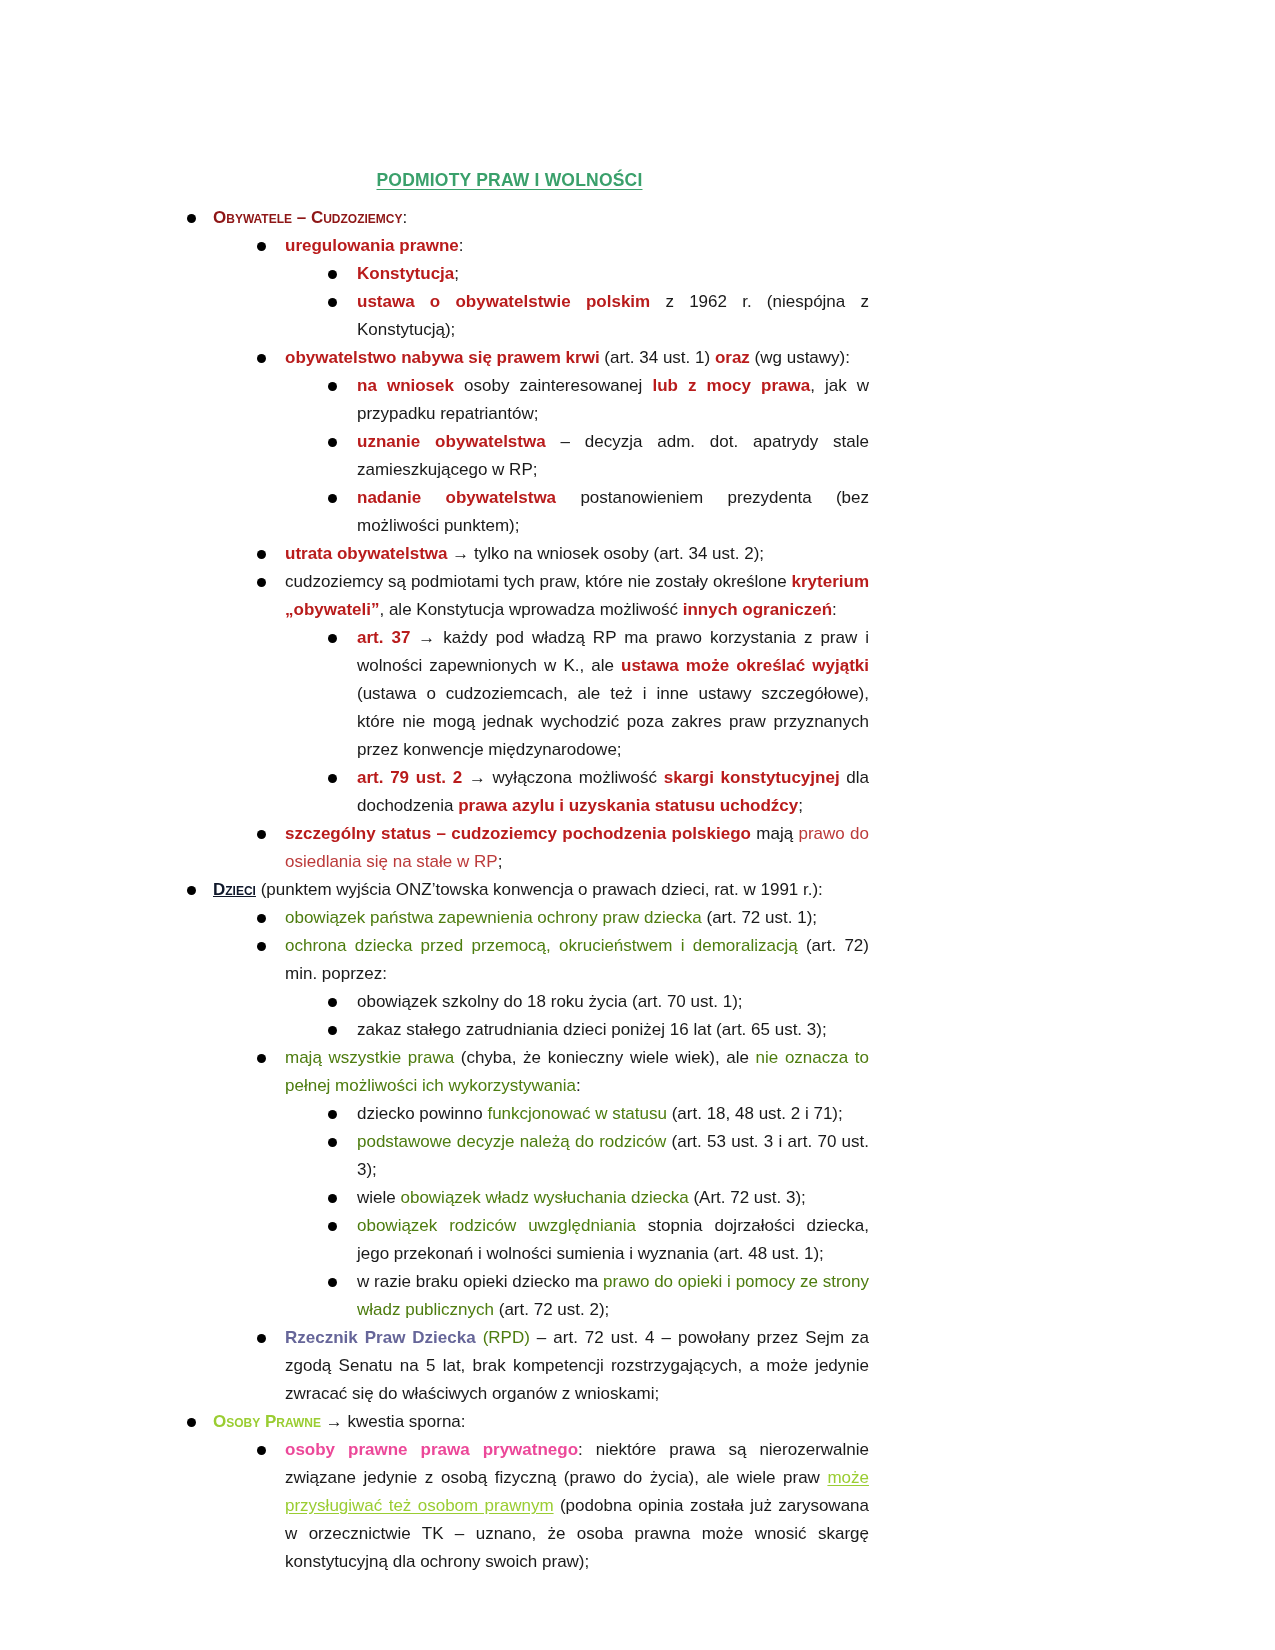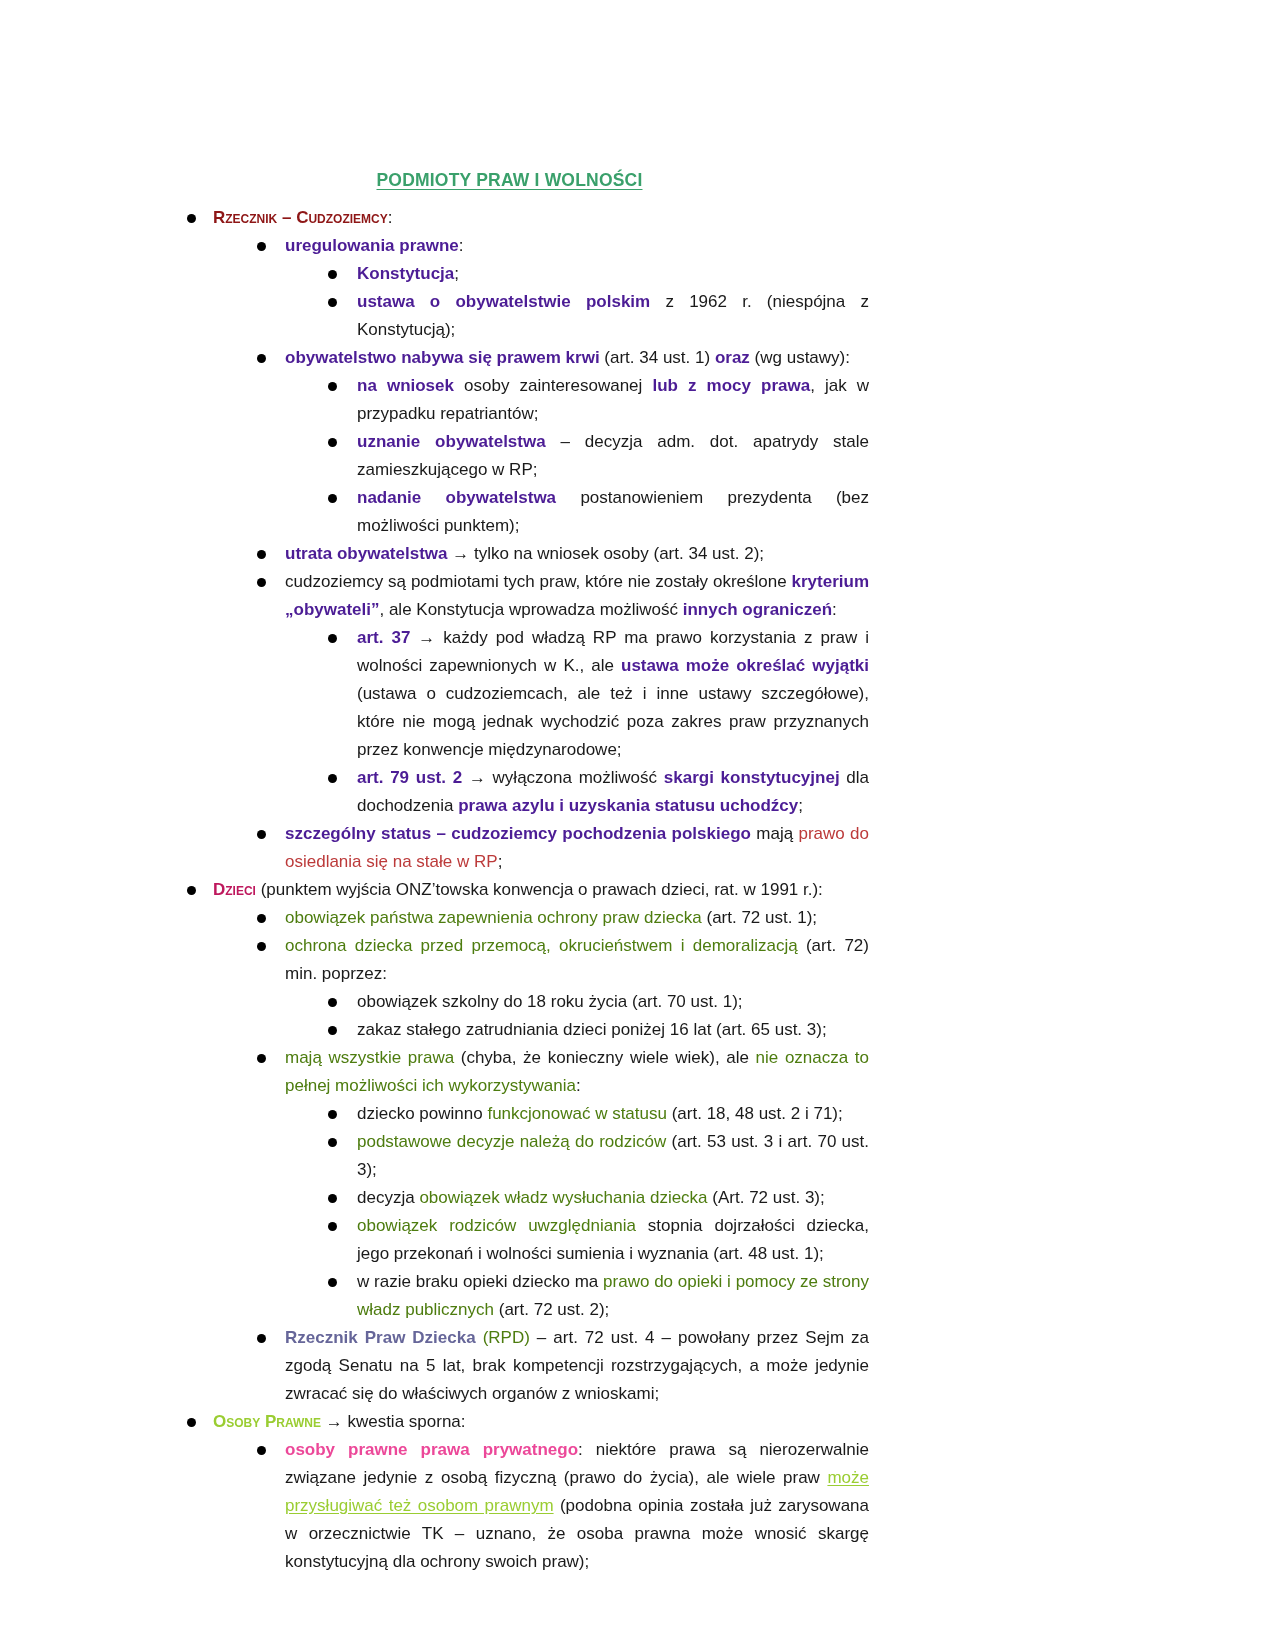--- a/index.html
+++ b/index.html
@@ -42,57 +42,57 @@
     background:#000;
   }
   .lvl1{padding-left:213px;}
   .lvl1 .bullet{left:187px;}
   .lvl2{padding-left:285px;}
   .lvl2 .bullet{left:257px;}
   .lvl3{padding-left:357px;}
   .lvl3 .bullet{left:328px;}
 
   .s-black{color:#1a1a1a;}
-  .s-dark_red{color:#4c1d95;font-weight:700;}
+  .s-dark_red{color:#b91c1c;font-weight:700;}
   .s-red{color:#bc3a3a;}
   .s-purple{color:#4d7c0f;}
   .s-purple_bold{color:#666699;font-weight:700;}
   .s-sc_dark_red{color:#8e1616;font-weight:700;font-variant:small-caps;}
-  .s-sc_purple{color:#be185d;font-weight:700;font-variant:small-caps;}
+  .s-sc_purple{color:#0f172a;font-weight:700;font-variant:small-caps;text-decoration:underline;}
   .s-sc_light_green{color:#9acd32;font-weight:700;font-variant:small-caps;}
   .s-light_green_bold{color:#ec4899;font-weight:700;}
   .s-light_green_underline{color:#9acd32;text-decoration:underline;text-underline-offset:2px;}
 </style>
 </head>
 <body>
 
 <div class="page">
   <h1 class="doc-title">PODMIOTY PRAW I WOLNOŚCI</h1>
   <div id="doc-list">
-      <div class="li lvl1"><span class="bullet"></span><span class="run s-sc_dark_red">Rzecznik – Cudzoziemcy</span><span class="run s-black">:</span></div>
+      <div class="li lvl1"><span class="bullet"></span><span class="run s-sc_dark_red">Obywatele – Cudzoziemcy</span><span class="run s-black">:</span></div>
       <div class="li lvl2"><span class="bullet"></span><span class="run s-dark_red">uregulowania prawne</span><span class="run s-black">:</span></div>
       <div class="li lvl3"><span class="bullet"></span><span class="run s-dark_red">Konstytucja</span><span class="run s-black">;</span></div>
       <div class="li lvl3"><span class="bullet"></span><span class="run s-dark_red">ustawa o obywatelstwie polskim</span><span class="run s-black"> z 1962 r. (niespójna z Konstytucją);</span></div>
       <div class="li lvl2"><span class="bullet"></span><span class="run s-dark_red">obywatelstwo nabywa się prawem krwi</span><span class="run s-black"> (art. 34 ust. 1) </span><span class="run s-dark_red">oraz</span><span class="run s-black"> (wg ustawy):</span></div>
       <div class="li lvl3"><span class="bullet"></span><span class="run s-dark_red">na wniosek</span><span class="run s-black"> osoby zainteresowanej </span><span class="run s-dark_red">lub z mocy prawa</span><span class="run s-black">, jak w przypadku repatriantów;</span></div>
       <div class="li lvl3"><span class="bullet"></span><span class="run s-dark_red">uznanie obywatelstwa</span><span class="run s-black"> – decyzja adm. dot. apatrydy stale zamieszkującego w RP;</span></div>
       <div class="li lvl3"><span class="bullet"></span><span class="run s-dark_red">nadanie obywatelstwa</span><span class="run s-black"> postanowieniem prezydenta (bez możliwości punktem);</span></div>
       <div class="li lvl2"><span class="bullet"></span><span class="run s-dark_red">utrata obywatelstwa</span><span class="run s-black"> → tylko na wniosek osoby (art. 34 ust. 2);</span></div>
       <div class="li lvl2"><span class="bullet"></span><span class="run s-black">cudzoziemcy są podmiotami tych praw, które nie zostały określone </span><span class="run s-dark_red">kryterium „obywateli”</span><span class="run s-black">, ale Konstytucja wprowadza możliwość </span><span class="run s-dark_red">innych ograniczeń</span><span class="run s-black">:</span></div>
       <div class="li lvl3"><span class="bullet"></span><span class="run s-dark_red">art. 37</span><span class="run s-black"> → każdy pod władzą RP ma prawo korzystania z praw i wolności zapewnionych w K., ale </span><span class="run s-dark_red">ustawa może określać wyjątki</span><span class="run s-black"> (ustawa o cudzoziemcach, ale też i inne ustawy szczegółowe), które nie mogą jednak wychodzić poza zakres praw przyznanych przez konwencje międzynarodowe;</span></div>
       <div class="li lvl3"><span class="bullet"></span><span class="run s-dark_red">art. 79 ust. 2</span><span class="run s-black"> → wyłączona możliwość </span><span class="run s-dark_red">skargi konstytucyjnej</span><span class="run s-black"> dla dochodzenia </span><span class="run s-dark_red">prawa azylu i uzyskania statusu uchodźcy</span><span class="run s-black">;</span></div>
       <div class="li lvl2"><span class="bullet"></span><span class="run s-dark_red">szczególny status – cudzoziemcy pochodzenia polskiego</span><span class="run s-black"> mają </span><span class="run s-red">prawo do osiedlania się na stałe w RP</span><span class="run s-black">;</span></div>
       <div class="li lvl1"><span class="bullet"></span><span class="run s-sc_purple">Dzieci</span><span class="run s-black"> (punktem wyjścia ONZ’towska konwencja o prawach dzieci, rat. w 1991 r.):</span></div>
       <div class="li lvl2"><span class="bullet"></span><span class="run s-purple">obowiązek państwa zapewnienia ochrony praw dziecka</span><span class="run s-black"> (art. 72 ust. 1);</span></div>
       <div class="li lvl2"><span class="bullet"></span><span class="run s-purple">ochrona dziecka przed przemocą, okrucieństwem i demoralizacją</span><span class="run s-black"> (art. 72) min. poprzez:</span></div>
       <div class="li lvl3"><span class="bullet"></span><span class="run s-black">obowiązek szkolny do 18 roku życia (art. 70 ust. 1);</span></div>
       <div class="li lvl3"><span class="bullet"></span><span class="run s-black">zakaz stałego zatrudniania dzieci poniżej 16 lat (art. 65 ust. 3);</span></div>
       <div class="li lvl2"><span class="bullet"></span><span class="run s-purple">mają wszystkie prawa</span><span class="run s-black"> (chyba, że konieczny wiele wiek), ale </span><span class="run s-purple">nie oznacza to pełnej możliwości ich wykorzystywania</span><span class="run s-black">:</span></div>
       <div class="li lvl3"><span class="bullet"></span><span class="run s-black">dziecko powinno </span><span class="run s-purple">funkcjonować w statusu</span><span class="run s-black"> (art. 18, 48 ust. 2 i 71);</span></div>
       <div class="li lvl3"><span class="bullet"></span><span class="run s-purple">podstawowe decyzje należą do rodziców</span><span class="run s-black"> (art. 53 ust. 3 i art. 70 ust. 3);</span></div>
-      <div class="li lvl3"><span class="bullet"></span><span class="run s-black">decyzja </span><span class="run s-purple">obowiązek władz wysłuchania dziecka</span><span class="run s-black"> (Art. 72 ust. 3);</span></div>
+      <div class="li lvl3"><span class="bullet"></span><span class="run s-black">wiele </span><span class="run s-purple">obowiązek władz wysłuchania dziecka</span><span class="run s-black"> (Art. 72 ust. 3);</span></div>
       <div class="li lvl3"><span class="bullet"></span><span class="run s-purple">obowiązek rodziców uwzględniania</span><span class="run s-black"> stopnia dojrzałości dziecka, jego przekonań i wolności sumienia i wyznania (art. 48 ust. 1);</span></div>
       <div class="li lvl3"><span class="bullet"></span><span class="run s-black">w razie braku opieki dziecko ma </span><span class="run s-purple">prawo do opieki i pomocy ze strony władz publicznych</span><span class="run s-black"> (art. 72 ust. 2);</span></div>
       <div class="li lvl2"><span class="bullet"></span><span class="run s-purple_bold">Rzecznik Praw Dziecka</span><span class="run s-black"> </span><span class="run s-purple">(RPD)</span><span class="run s-black"> – art. 72 ust. 4 – powołany przez Sejm za zgodą Senatu na 5 lat, brak kompetencji rozstrzygających, a może jedynie zwracać się do właściwych organów z wnioskami;</span></div>
       <div class="li lvl1"><span class="bullet"></span><span class="run s-sc_light_green">Osoby Prawne</span><span class="run s-black"> → kwestia sporna:</span></div>
       <div class="li lvl2"><span class="bullet"></span><span class="run s-light_green_bold">osoby prawne prawa prywatnego</span><span class="run s-black">: niektóre prawa są nierozerwalnie związane jedynie z osobą fizyczną (prawo do życia), ale wiele praw </span><span class="run s-light_green_underline">może przysługiwać też osobom prawnym</span><span class="run s-black"> (podobna opinia została już zarysowana w orzecznictwie TK – uznano, że osoba prawna może wnosić skargę konstytucyjną dla ochrony swoich praw);</span></div>
     </div>
 </div>
 
 </body></html>

